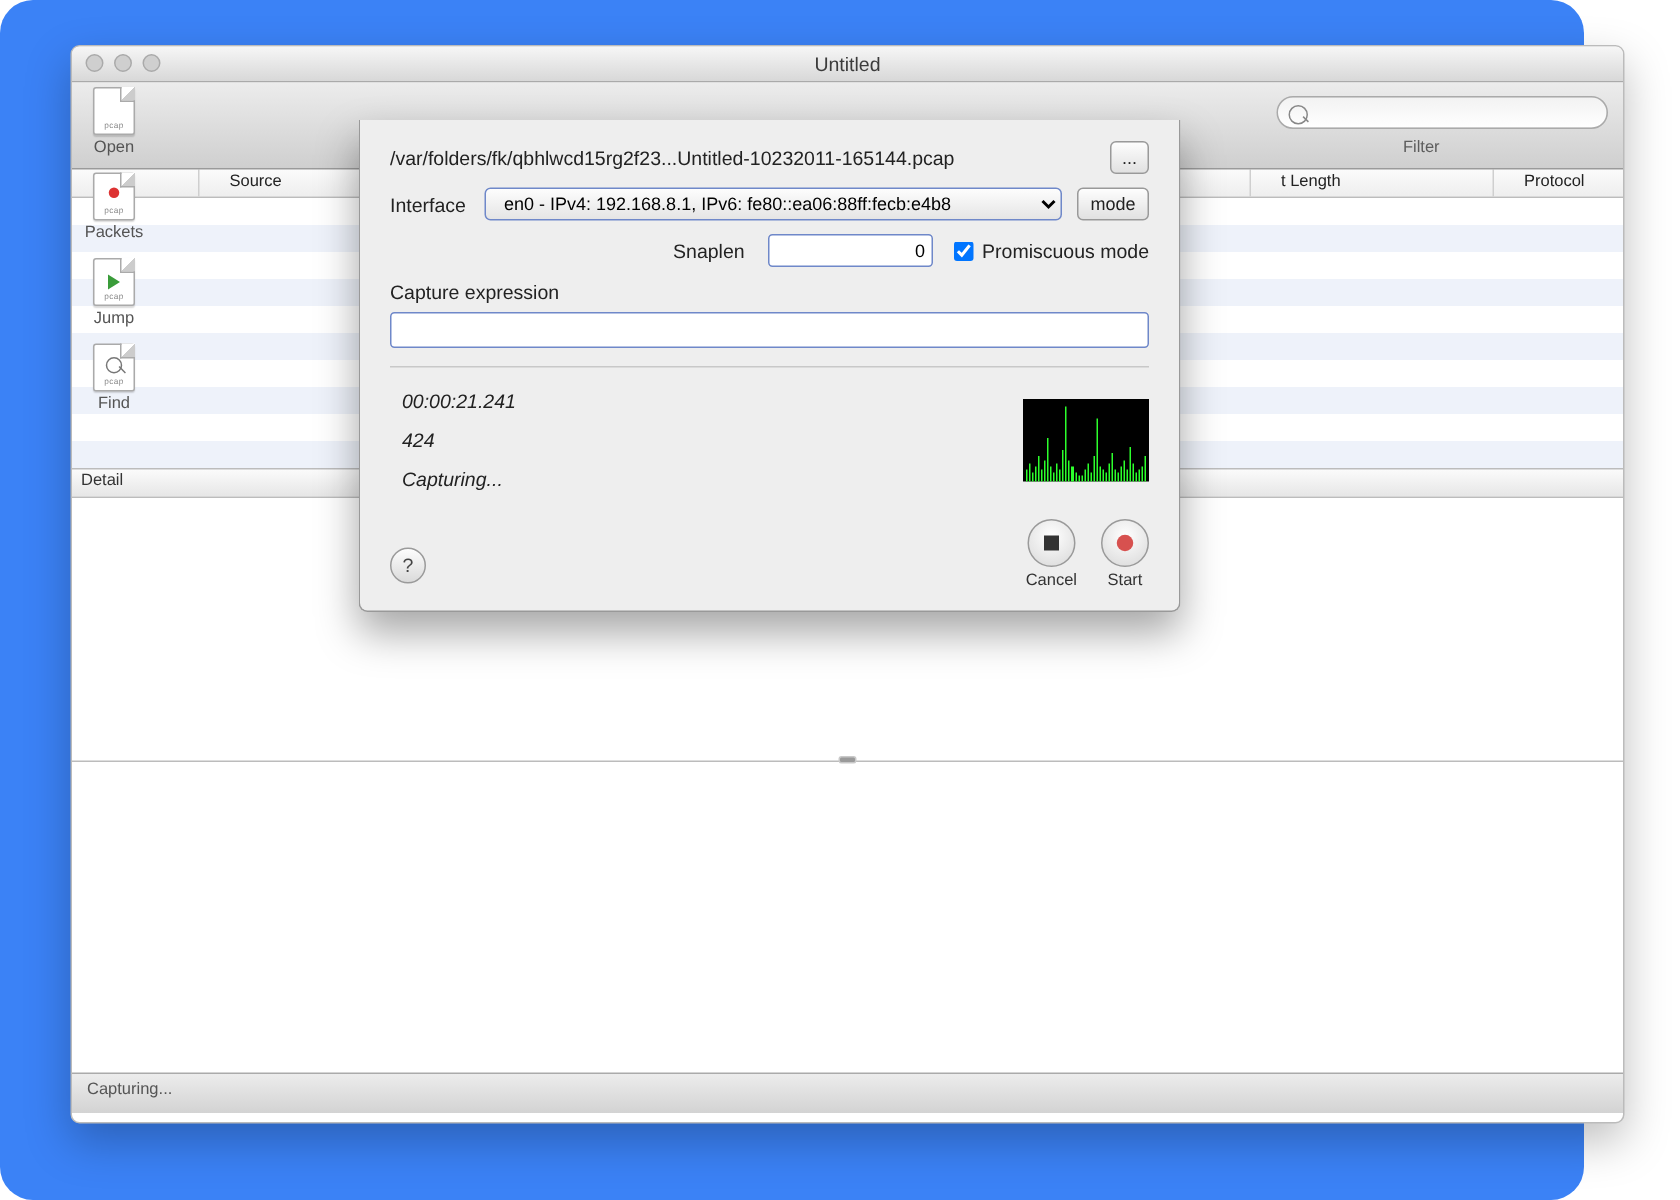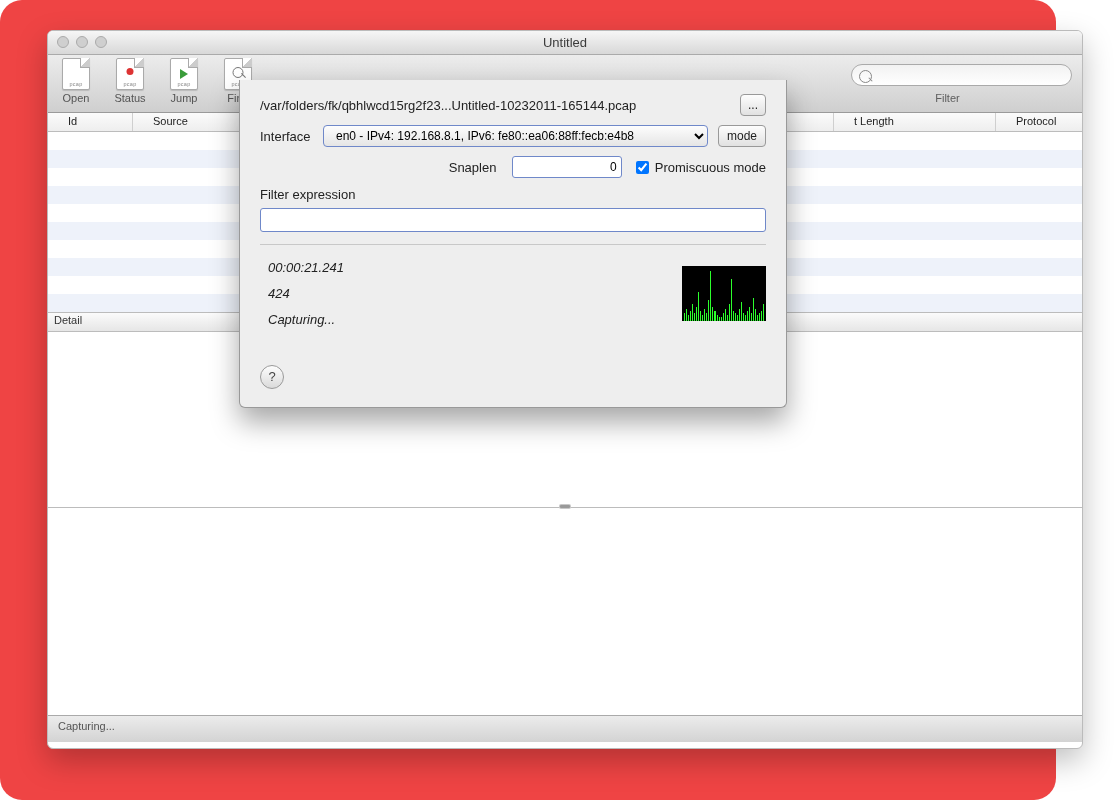--- a/index.html
+++ b/index.html
@@ -1,37 +1,37 @@
 <!DOCTYPE html>
 <html><head>
 <meta charset="utf-8">
 <style>
   html, body { margin:0; padding:0; background:#fff; font-family:"Lucida Grande","Helvetica Neue",Arial,sans-serif; font-size:13px; color:#222; }
-  .stage { position:relative; width:1056px; height:800px; background:#ef4444;border-radius:22px; }
+  .stage { position:relative; width:1056px; height:800px; background:#3b82f6;border-radius:22px; }
 
   
   .window {
     position:absolute; left:47px; top:30px; width:1034px; height:717px;
     background:#fff; border:1px solid #bbb; border-radius:6px;
     box-shadow:0 12px 30px rgba(0,0,0,.25);
     overflow:hidden;
   }
   .titlebar {
     height:23px; background:linear-gradient(#f6f6f6,#d8d8d8);
     border-bottom:1px solid #aaa; position:relative;
   }
   .traffic { position:absolute; left:9px; top:5px; display:flex; gap:7px; }
   .tl-dot { width:12px; height:12px; border-radius:50%; background:#cfcfcf; border:1px solid #aaa; box-sizing:border-box; }
   .title { text-align:center; line-height:23px; font-size:13px; color:#3b3b3b; }
 
   .toolbar {
     height:57px; background:linear-gradient(#ececec,#cfcfcf);
     border-bottom:1px solid #9a9a9a; position:relative;
   }
-  .tb-items { position:absolute; left:6px; top:2px; display:flex; gap:10px; }
+  .tb-items { position:absolute; left:6px; top:2px; display:flex; gap:10px;flex-direction:column; }
   .tb-item { width:44px; text-align:center; color:#545454; font-size:11px; }
   .tb-ico { width:32px; height:32px; margin:0 auto 2px auto; position:relative; }
   .page { width:26px; height:30px; margin:1px auto; background:#fff; border:1px solid #aaa; border-radius:2px; position:relative; box-shadow:0 1px 1px rgba(0,0,0,.15); }
   .page::after { content:""; position:absolute; right:-1px; top:-1px; width:9px; height:9px; background:linear-gradient(135deg,#fff 49%,#ccc 50%); border-left:1px solid #aaa; border-bottom:1px solid #aaa; }
   .page .pcap { position:absolute; bottom:2px; left:0; right:0; font-size:5.5px; color:#888; text-align:center; letter-spacing:.3px; }
   .dot-red { position:absolute; left:50%; top:9px; transform:translateX(-50%); width:7px; height:7px; background:#d33; border-radius:50%; }
   .arrow-green { position:absolute; left:50%; top:10px; transform:translateX(-50%); width:0; height:0; border-top:5px solid transparent; border-bottom:5px solid transparent; border-left:8px solid #3a9c3a; }
   .magnify { position:absolute; left:50%; top:8px; transform:translateX(-50%); width:9px; height:9px; border:1.5px solid #777; border-radius:50%; }
   .magnify::after { content:""; position:absolute; left:7px; top:7px; width:6px; height:0; border-top:1.5px solid #777; transform:rotate(45deg); }
 
@@ -134,21 +134,21 @@
             </div>
           <span>Open</span>
         </div>
         <div class="tb-item">
           <div class="tb-ico">
               <div class="page">
                 <div class="dot-red"></div>
                 <div class="pcap">pcap</div>
               </div>
             </div>
-          <span>Status</span>
+          <span>Packets</span>
         </div>
         <div class="tb-item">
           <div class="tb-ico">
               <div class="page">
                 <div class="arrow-green"></div>
                 <div class="pcap">pcap</div>
               </div>
             </div>
           <span>Jump</span>
         </div>
@@ -216,21 +216,21 @@
       <button class="btn">mode</button>
     </div>
 
     <div class="sheet-row">
       <div class="lbl">Snaplen</div>
       <input class="snaplen-in" value="0" style="">
       <input type="checkbox" class="chk" checked="" style="">
       <span>Promiscuous mode</span>
     </div>
 
-    <div class="filter-lbl2">Filter expression</div>
+    <div class="filter-lbl2">Capture expression</div>
     <input class="filter-in" value="" style="">
 
     <hr class="sep">
 
     <div class="stats">
       <div class="values">
         <div>00:00:21.241</div>
         <div>424</div>
         <div>Capturing...</div>
       </div>
@@ -278,15 +278,29 @@
           <span style="height: 8.18182px;"></span>
           <span style="height: 10.2727px;"></span>
           <span style="height: 16.5455px;"></span>
         </div>
     </div>
 
     <div style="height:58px"></div>
 
     <div class="helpbtn">?</div>
 
+    <div class="sheet-actions">
+      <div class="roundbtn">
+        <div class="circ">
+            <div class="stop-glyph"></div>
+          </div>
+        <span>Cancel</span>
+      </div>
+      <div class="roundbtn">
+        <div class="circ">
+            <div class="rec-glyph"></div>
+          </div>
+        <span>Start</span>
+      </div>
+    </div>
 
   </div>
 </div>
 
 </body></html>

